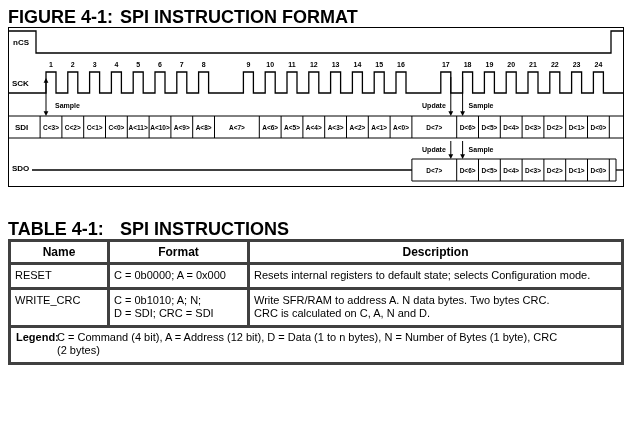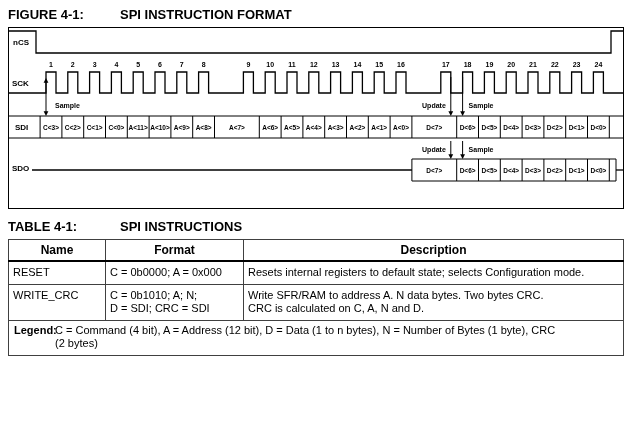--- a/index.html
+++ b/index.html
@@ -1,26 +1,26 @@
 <!DOCTYPE html>
 <html><head>
 <meta charset="utf-8">
 <style>
   html,body{margin:0;padding:0;background:#ffffff;}
   body{width:632px;height:445px;position:relative;font-family:"Liberation Sans",sans-serif;color:#000;}
   .page{position:absolute;inset:0;background:#ffffff;}
-  .caption{position:absolute;left:8px;font-weight:bold;font-size:13px;white-space:nowrap;}
+  .caption{position:absolute;left:8px;font-weight:bold;font-size:18px;white-space:nowrap;}
   .fig-caption{top:7px;}
   .table-caption{top:219px;}
   .cap-label{display:inline-block;width:112px;}
-  .figure-box{position:absolute;left:8px;top:27px;width:616px;height:182px;border:1px solid #000;box-sizing:border-box;background:#fff;}
+  .figure-box{position:absolute;left:8px;top:27px;width:616px;height:160px;border:1px solid #000;box-sizing:border-box;background:#fff;}
   #timing-svg{display:block;width:614px;height:158px;}
   #timing-svg text{font-family:"Liberation Sans",sans-serif;font-weight:bold;fill:#000;}
   table.spi-table{position:absolute;left:8px;top:239px;width:616px;border-collapse:collapse;table-layout:fixed;font-size:11px;background:#fff;}
-  table.spi-table th,table.spi-table td{border:1px solid #404040;}
+  table.spi-table th,table.spi-table td{border:3px solid #404040;}
   table.spi-table th{font-size:12px;font-weight:bold;text-align:center;padding:3px 2px;border-bottom:2px solid #000;}
   table.spi-table tbody td{padding:4px 4px;line-height:13.5px;vertical-align:top;white-space:pre-line;}
   th.col-name{width:92px;}
   th.col-format{width:133px;}
   table.spi-table tfoot td{padding:3px 11px 4px 5px;line-height:13.5px;}
   .legend-label{font-weight:bold;display:inline-block;width:41px;vertical-align:top;}
   .legend-text{display:inline-block;vertical-align:top;white-space:pre-line;}
 </style>
 </head>
 <body>

